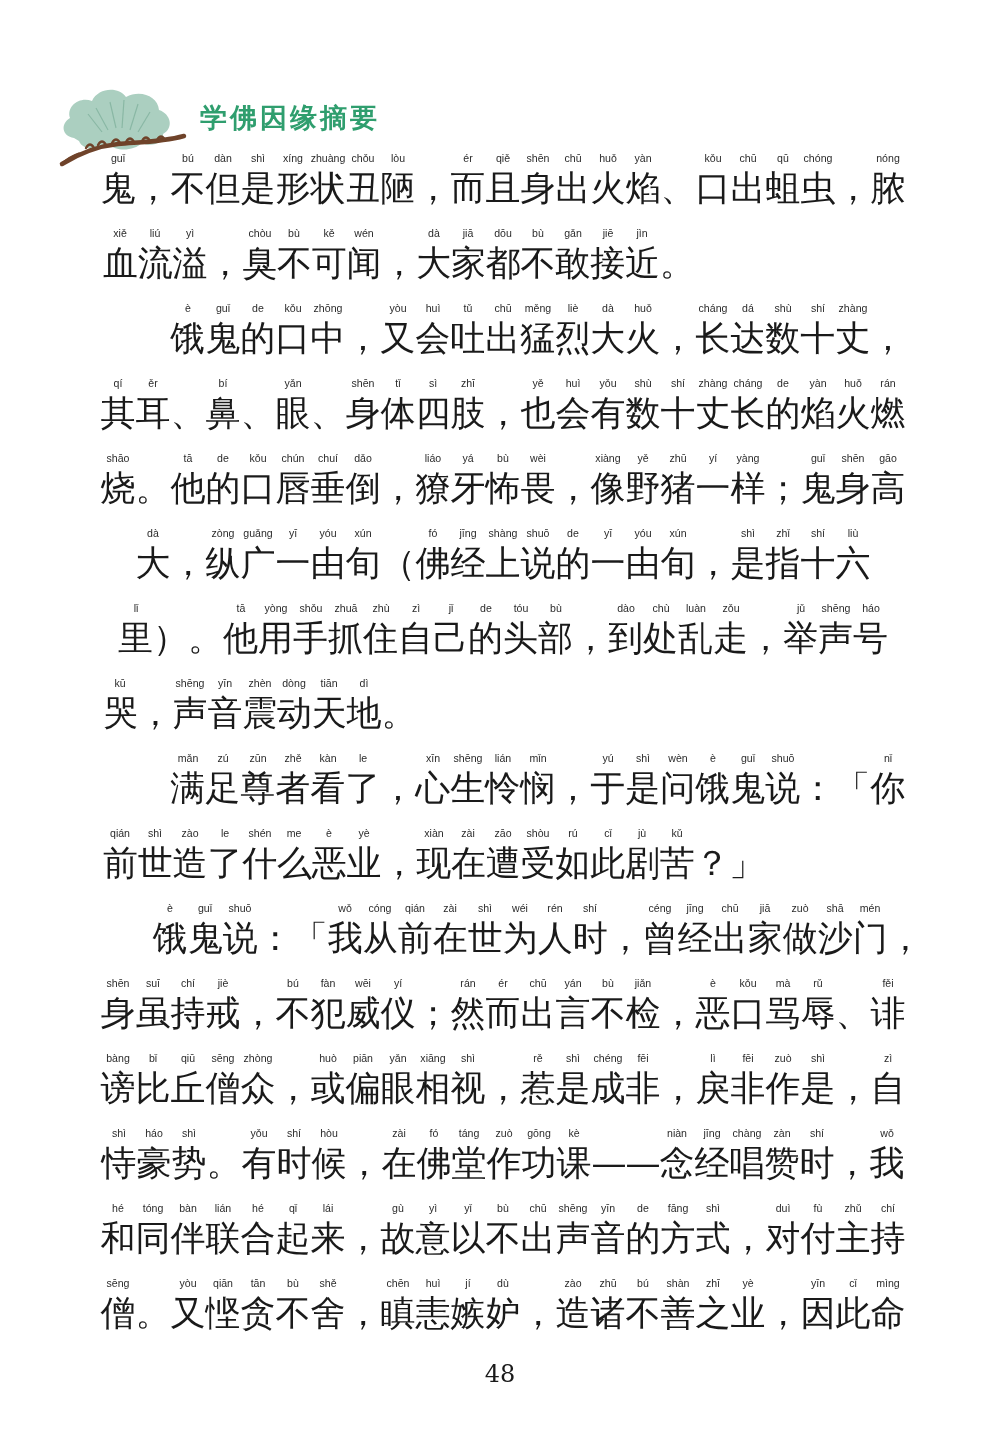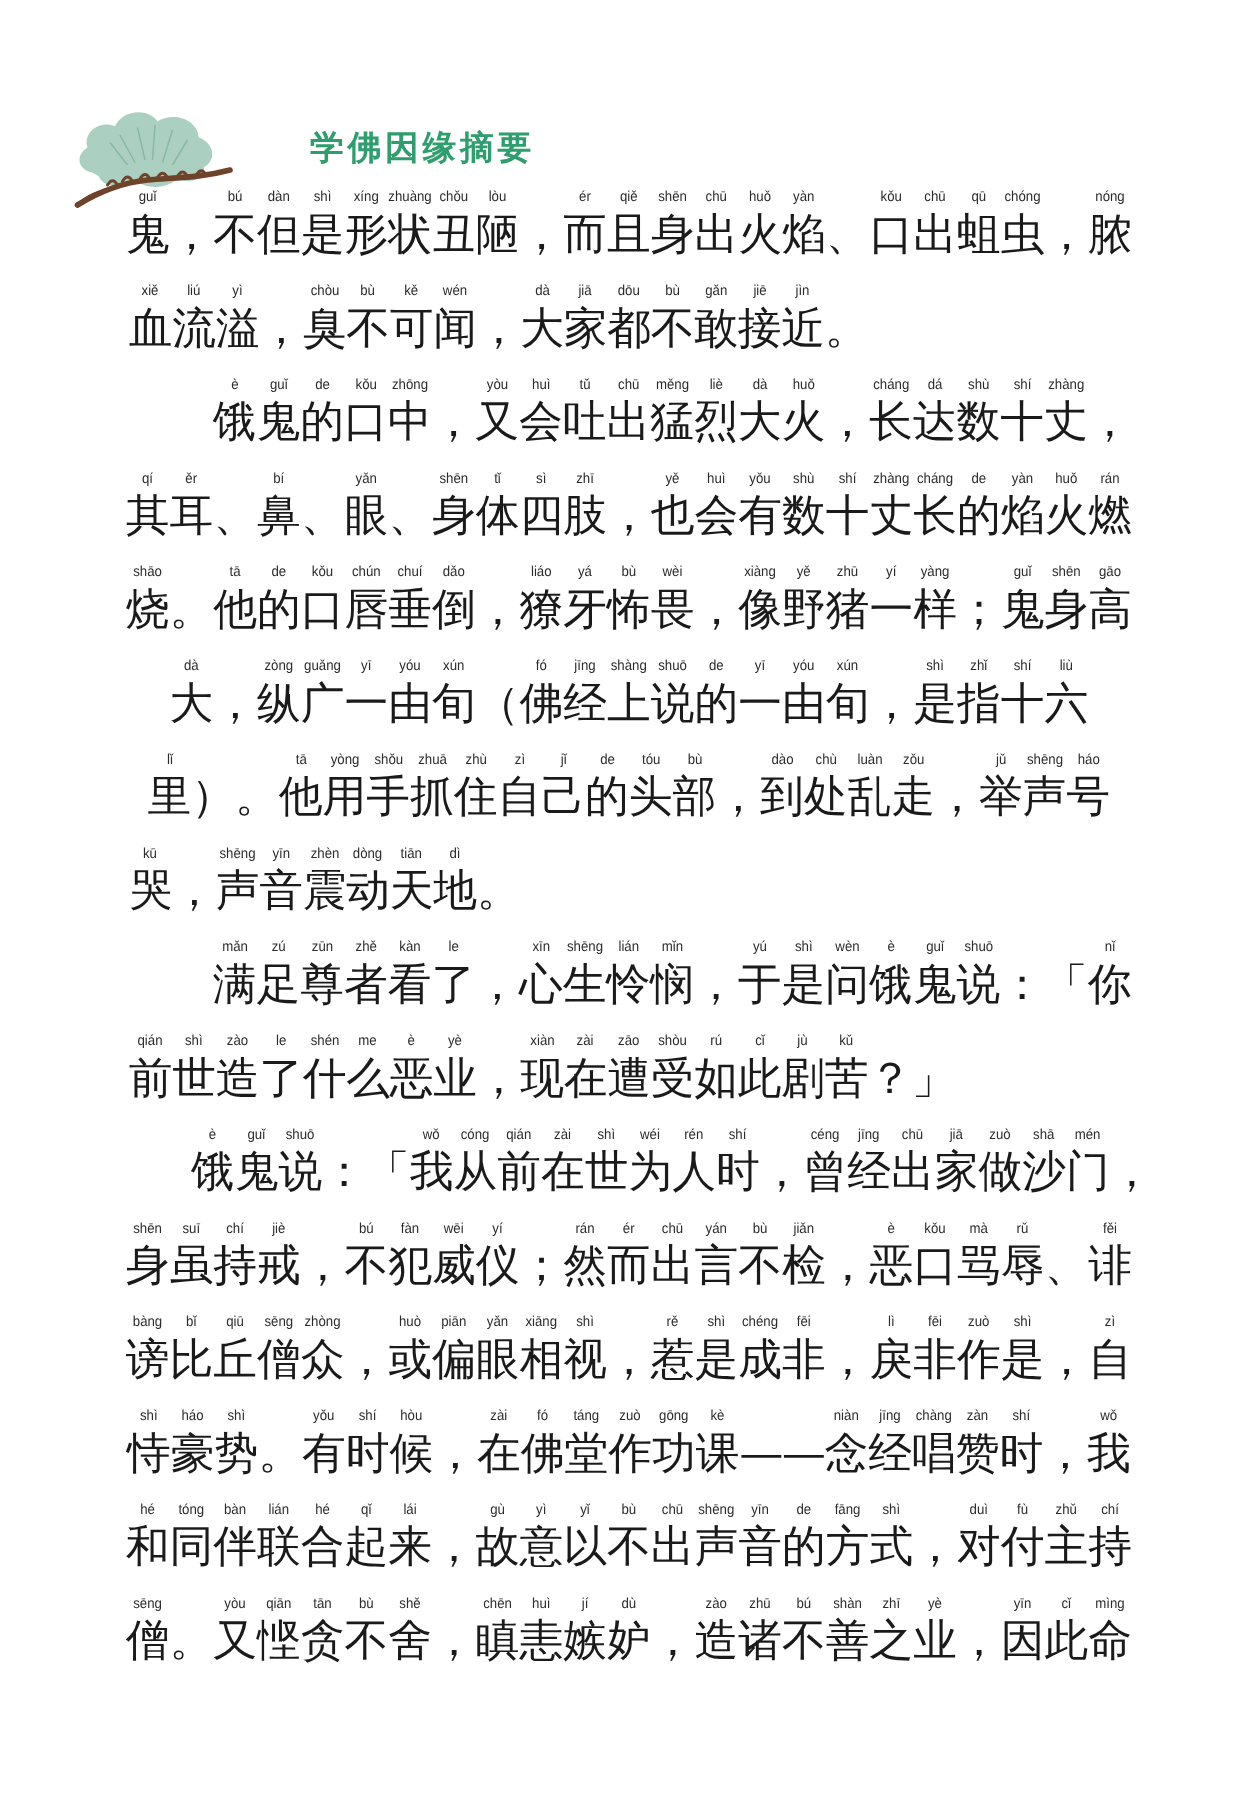--- a/index.html
+++ b/index.html
@@ -4,21 +4,21 @@
 <style>
   html,body { margin:0; padding:0; background:#ffffff; }
   .page {
     position:relative;
     width:1000px; height:1449px;
     background:#ffffff;
     overflow:hidden;
     font-family:"DejaVu Serif", serif;
   }
   
-  .header { position:absolute; left:58px; top:84px; display:flex; align-items:flex-start;gap:48px; }
+  .header { position:absolute; left:58px; top:84px; display:flex; align-items:flex-start; }
   .logo-svg { width:132px; height:84px; flex:0 0 auto; }
   .title {
     margin-left:10px; margin-top:16px;
     font-size:27px; font-weight:bold; letter-spacing:3px;
     color:var(--title-green,#2f9e6e);
     font-family:"DejaVu Serif", serif;
   }
   
   .content { position:absolute; left:103px; top:150px; width:800px; }
   .line { display:flex; height:60px; margin-bottom:15px; }
@@ -1444,14 +1444,15 @@
           <span class="py">cǐ</span>
           <span class="ch">此</span>
         </span>
         <span class="cell">
           <span class="py">mìng</span>
           <span class="ch">命</span>
         </span>
       </div>
     </div>
 
+  <div class="pageno">48</div>
 
 </div>
 
 </body></html>

